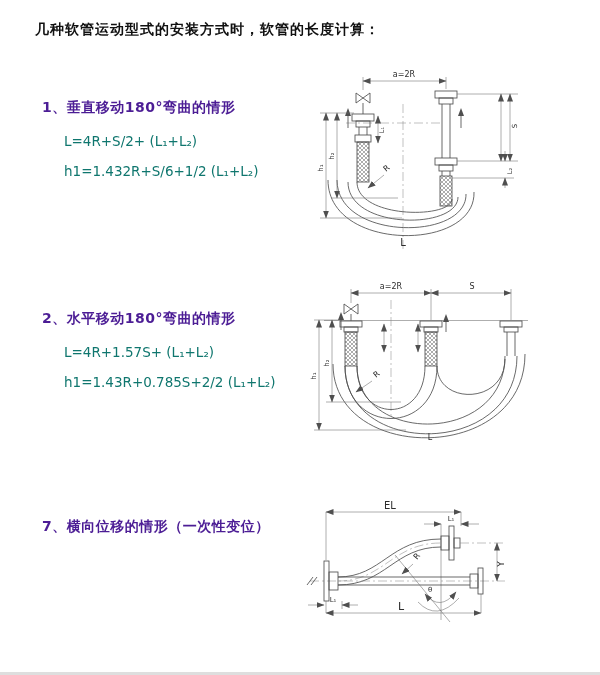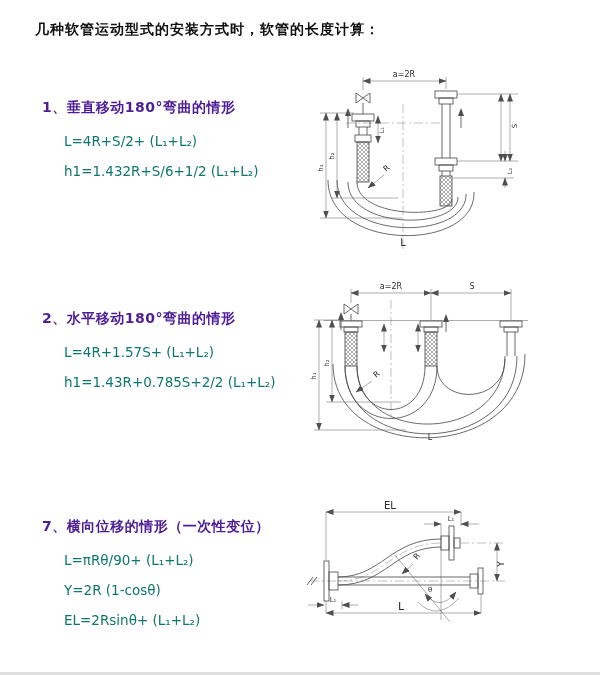--- a/index.html
+++ b/index.html
@@ -47,25 +47,20 @@
 <section class="sec sec2">
   <h2>2、水平移动180°弯曲的情形</h2>
   <div class="formulas">
     <p>L=4R+1.57S+ (L₁+L₂)</p>
     <p>h1=1.43R+0.785S+2/2 (L₁+L₂)</p>
   </div>
 </section>
 
 <section class="sec sec3">
   <h2>7、横向位移的情形（一次性变位）</h2>
-  <div class="formulas">
-    <p>L=πRθ/90+ (L₁+L₂)</p>
-    <p>Y=2R (1-cosθ)</p>
-    <p>EL=2Rsinθ+ (L₁+L₂)</p>
-  </div>
 </section>
 
 <svg class="diag d1" width="290" height="198" viewBox="0 0 290 198">
   <defs>
     <pattern id="hatch" width="4" height="4" patternUnits="userSpaceOnUse">
       <path d="M0,0 L4,4 M4,0 L0,4" stroke="#5a5a5a" stroke-width="0.5"></path>
     </pattern>
     <marker id="ar" markerWidth="9" markerHeight="8" refX="7.5" refY="3" orient="auto-start-reverse" markerUnits="userSpaceOnUse">
       <path d="M0,0 L8,3 L0,6 Z" fill="#4f4f4f"></path>
     </marker>

